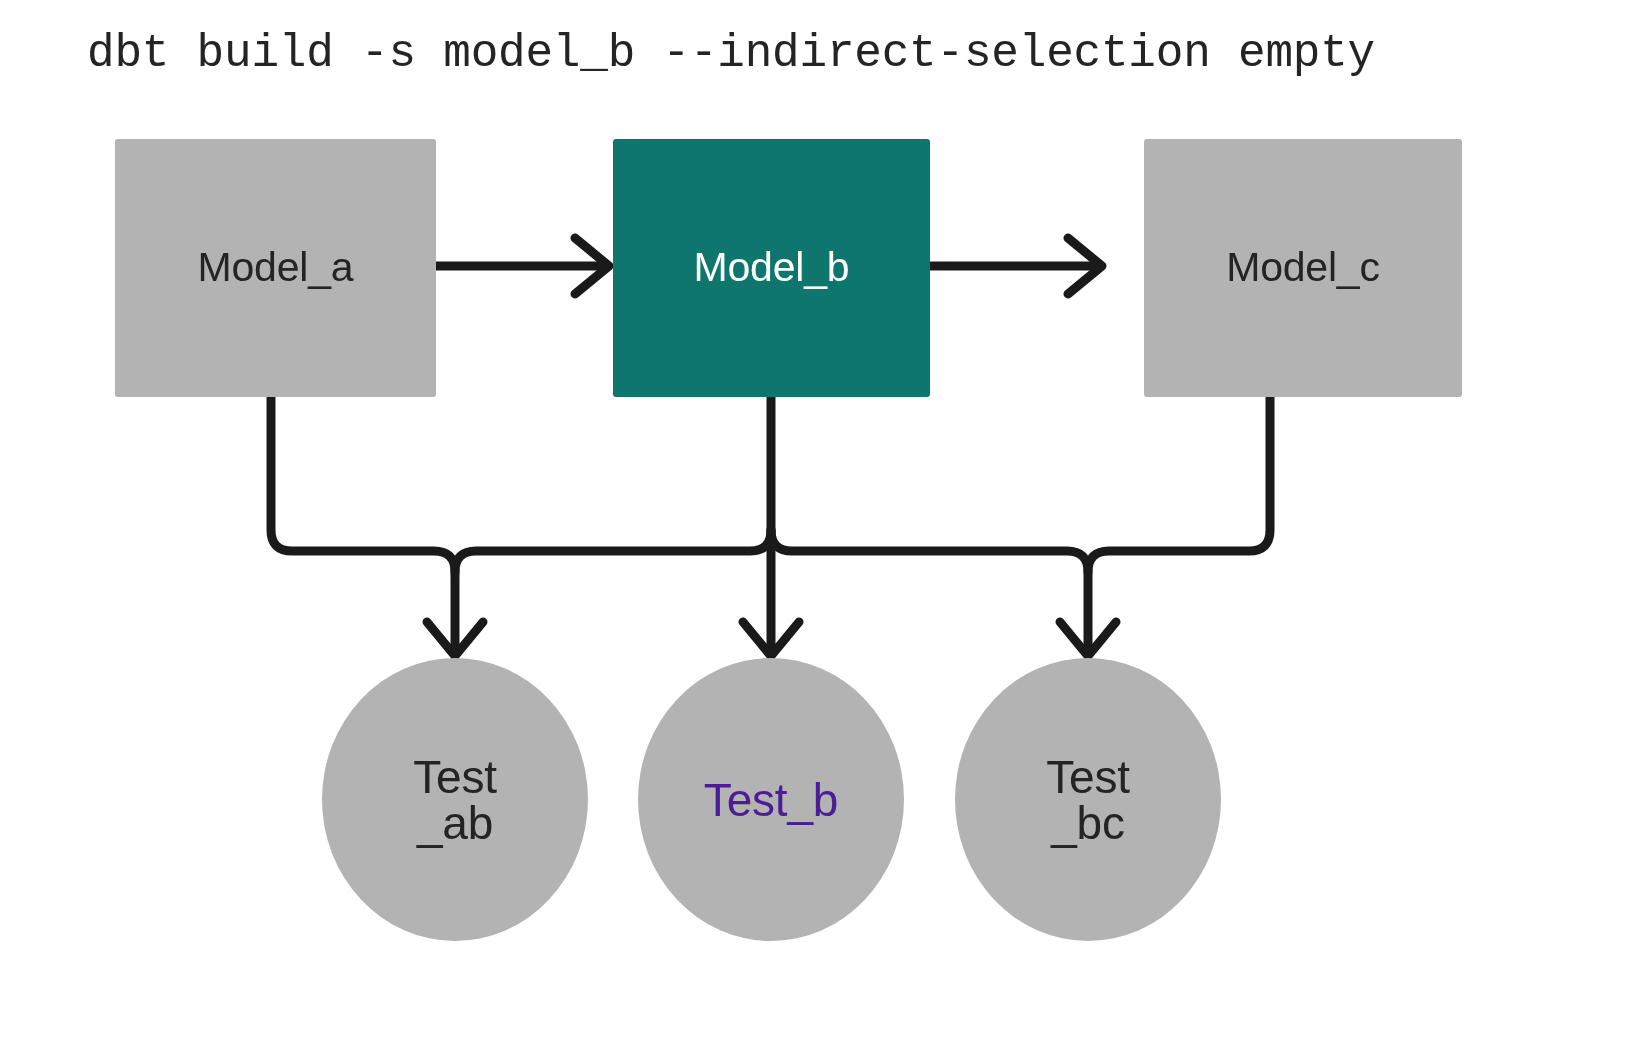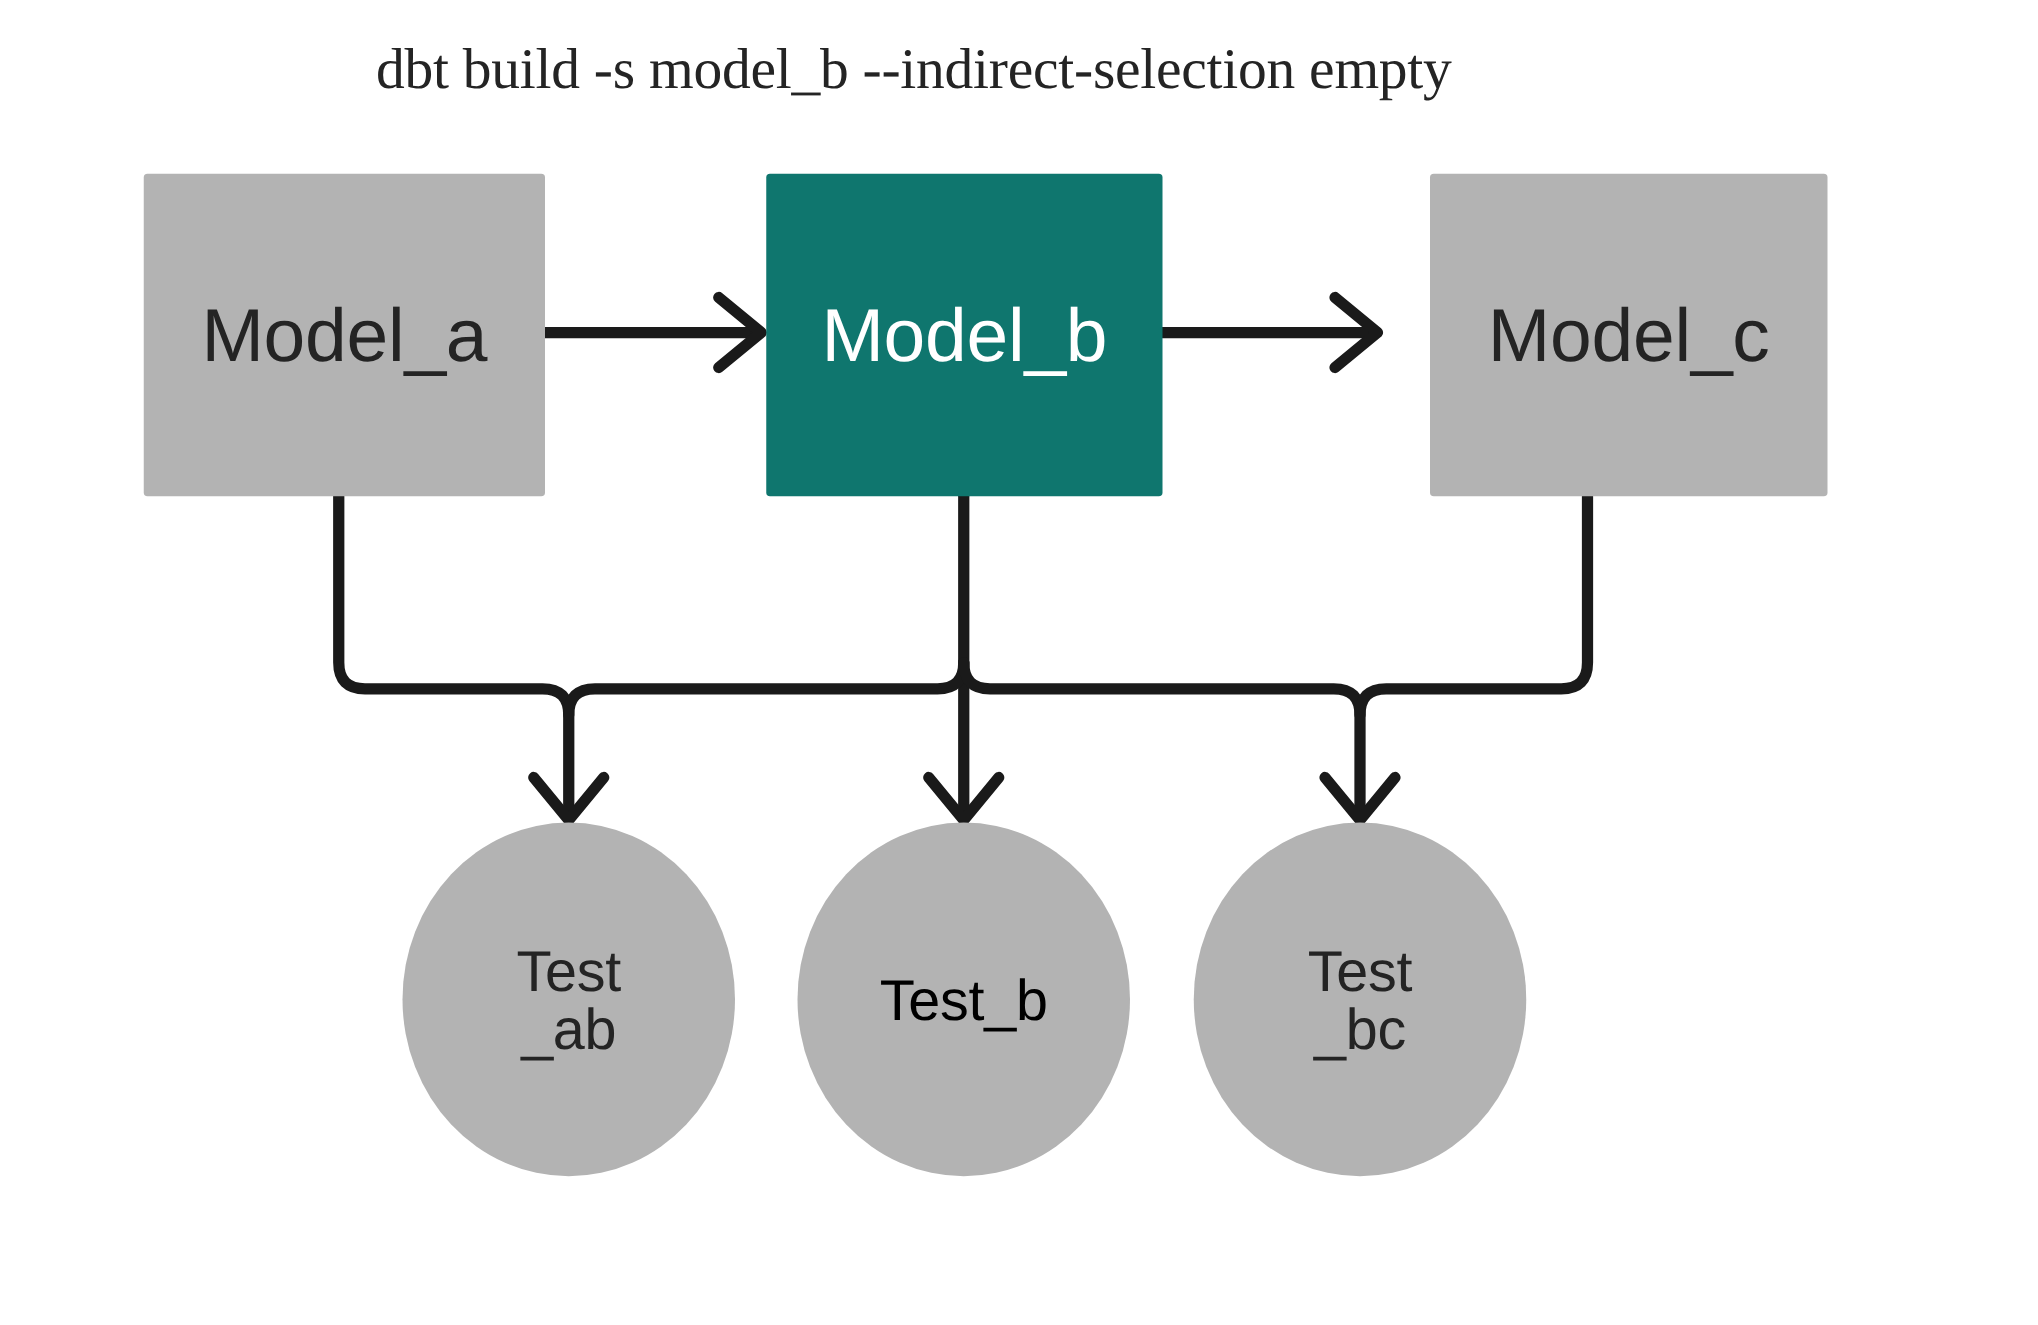--- a/index.html
+++ b/index.html
@@ -24,38 +24,38 @@
     top: 0;
     width: 1630px;
     height: 1060px;
   }
   .title-text {
     position: absolute;
     left: 0;
     top: 28px;
     width: 1462px;
     text-align: center;
-    font-family: Liberation Serif, serif;
+    font-family: Liberation Mono, monospace;
     font-size: 46px;
     font-weight: 400;
     color: #242424;
     letter-spacing: -0.2px;
     white-space: nowrap;
   }
   .node-box {
     position: absolute;
     box-sizing: border-box;
     border-radius: 3px;
     display: flex;
     align-items: center;
     justify-content: center;
   }
   .node-box .node-label {
     font-family: "Liberation Sans", sans-serif;
-    font-size: 60px;
+    font-size: 41px;
     font-weight: 400;
     line-height: 1.05;
     letter-spacing: -0.2px;
     white-space: nowrap;
   }
   .node-circle {
     position: absolute;
     box-sizing: border-box;
     border-radius: 50%;
     display: flex;
@@ -117,21 +117,21 @@
   <div class="node-box" style="left:1144px; top:139px; width:318px; height:258px; background:#b3b3b3;">
     <span class="node-label" style="color:#242424;">Model_c</span>
   </div>
 
   <div class="node-circle" style="left:322px; top:658px; width:266px; height:283px; background:#b3b3b3;">
     <span class="node-label" style="color:#242424;">Test
 _ab</span>
   </div>
 
   <div class="node-circle" style="left:638px; top:658px; width:266px; height:283px; background:#b3b3b3;">
-    <span class="node-label" style="color:#000000;text-align:center;">Test_b</span>
+    <span class="node-label" style="color:#4c1d95;text-align:center;">Test_b</span>
   </div>
 
   <div class="node-circle" style="left:955px; top:658px; width:266px; height:283px; background:#b3b3b3;">
     <span class="node-label" style="color:#242424;">Test
 _bc</span>
   </div>
 
 </div>
 
 </body></html>

